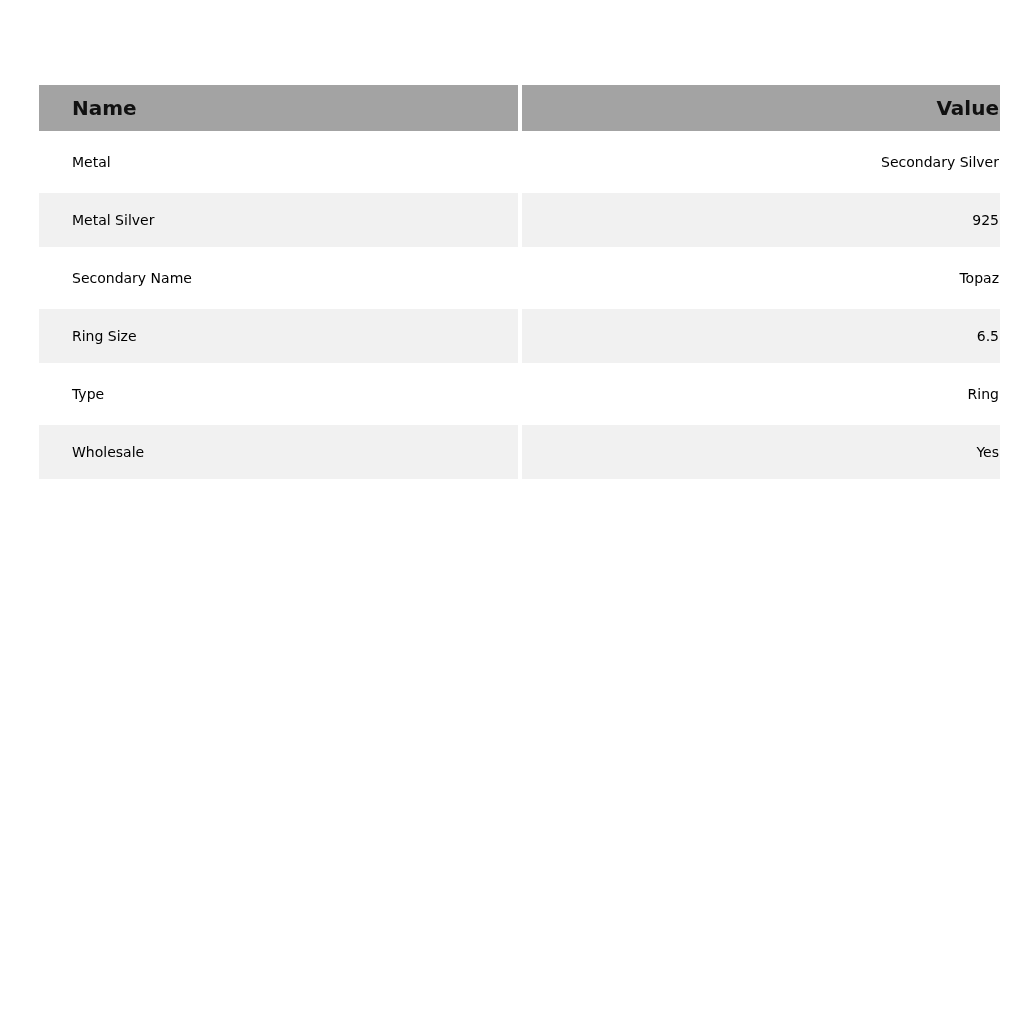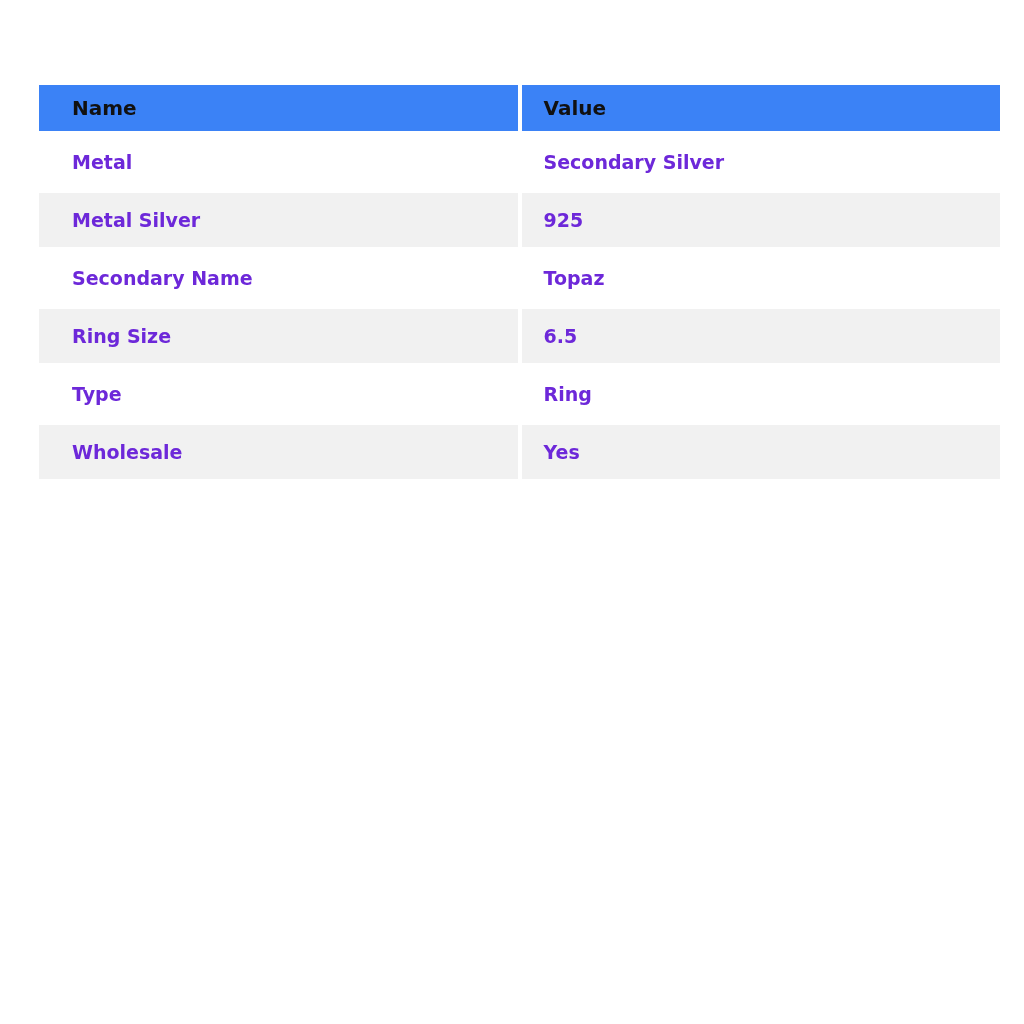--- a/index.html
+++ b/index.html
@@ -28,44 +28,45 @@
   table.attr-table td {
     box-sizing: border-box;
     border: 2px solid #ffffff;
     text-align: left;
     vertical-align: middle;
     white-space: nowrap;
     overflow: hidden;
   }
   table.attr-table th {
     height: 50px;
-    background: #3b82f6;
+    background: #a3a3a3;
     font-size: 20px;
     font-weight: 600;
     color: #111111;
   }
   table.attr-table td {
     height: 58px;
     background: #ffffff;
-    font-size: 19px;
-    font-weight: 700;
-    color: #6d28d9;
+    font-size: 14px;
+    font-weight: 400;
+    color: #000000;
   }
   table.attr-table tbody tr:nth-child(even) td {
     background: #f1f1f1;
   }
   table.attr-table th.col-name,
   table.attr-table td.col-name {
     width: 50%;
     padding-left: 33px;
   }
   table.attr-table th.col-value,
   table.attr-table td.col-value {
     width: 50%;
     padding-left: 22px;
+    text-align: right;
   }
 </style>
 </head>
 <body>
 
 <div class="page">
   <table class="attr-table">
     <thead>
       <tr>
         <th class="col-name">Name</th>

